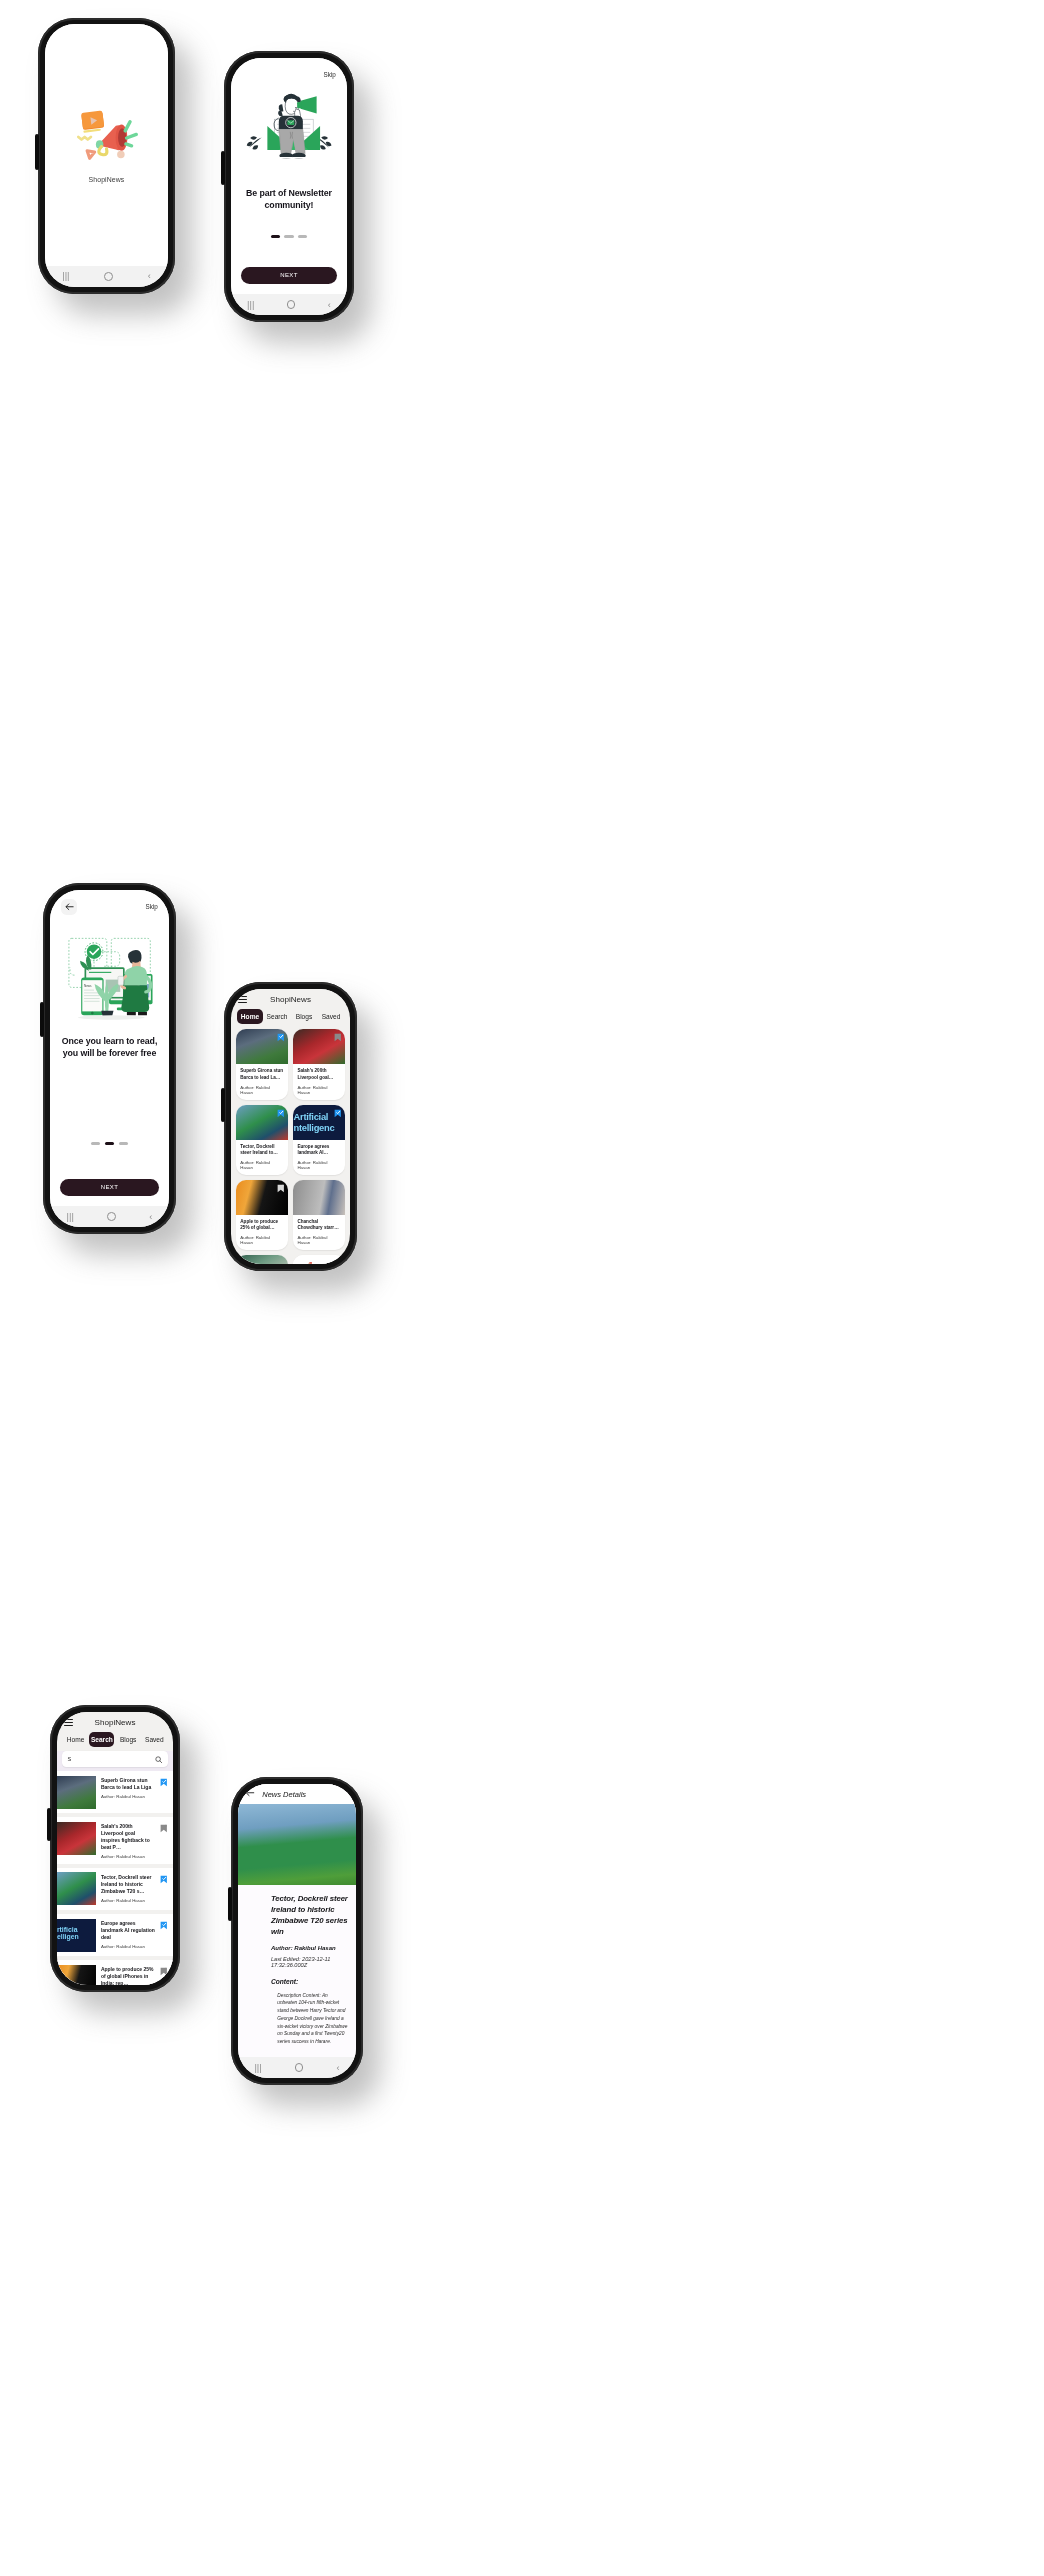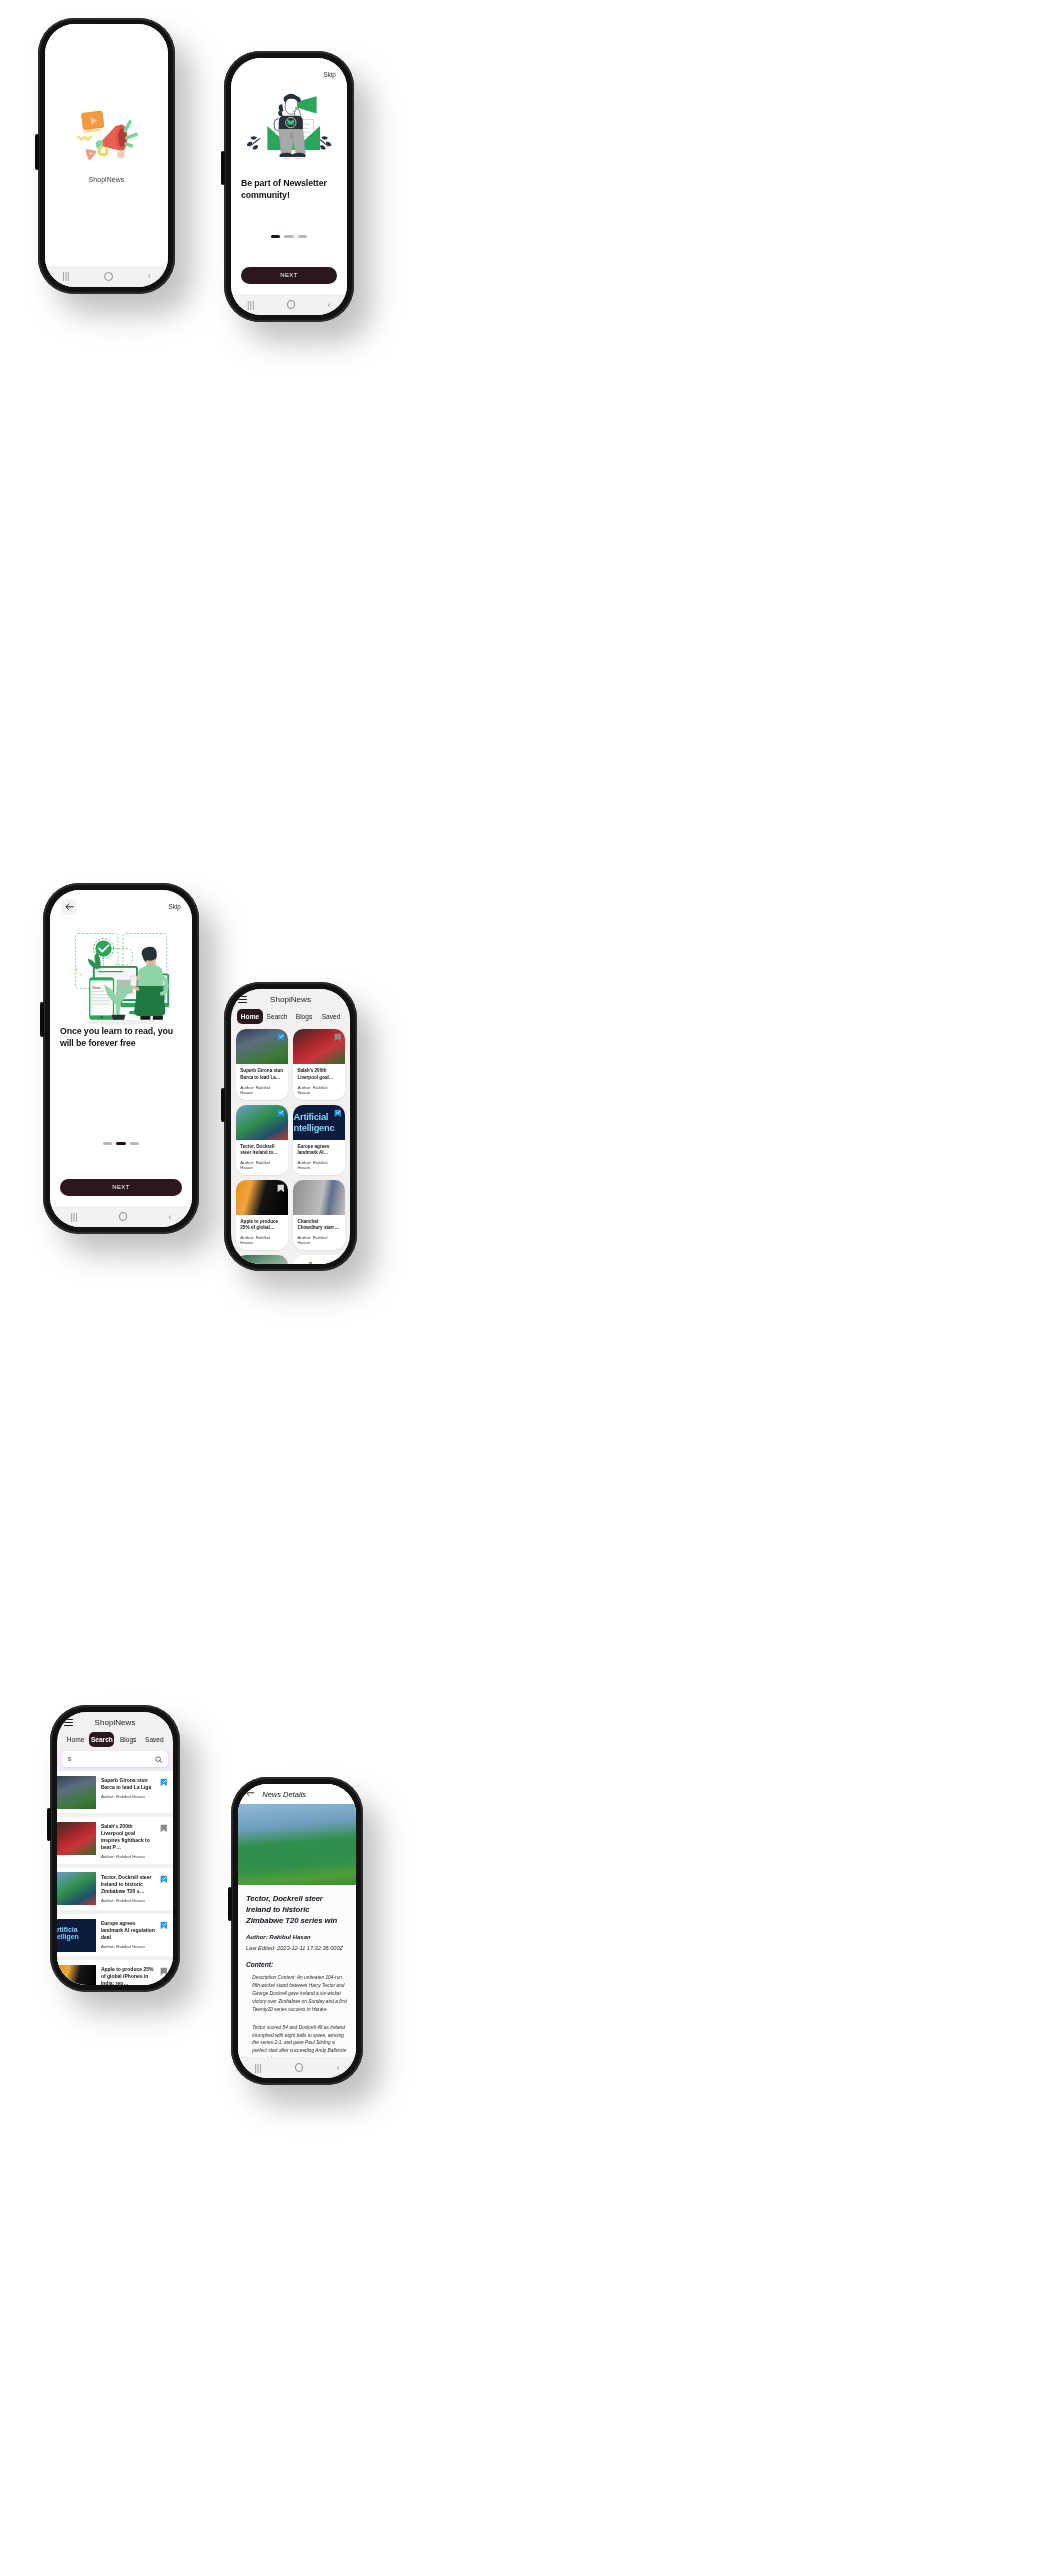--- a/index.html
+++ b/index.html
@@ -42,21 +42,21 @@
   
   .ob { flex: 1; display: flex; flex-direction: column; background: #fff; padding: 0 10px; }
   .ob-top { display: flex; align-items: center; justify-content: space-between; padding: 8.8px 1.3px 0; min-height: 25px; }
   .ob-back {
     width: 16.3px; height: 16.3px; border-radius: 5.6px; background: #f3f3f3;
     display: flex; align-items: center; justify-content: center; color: #111; font-size: 9.4px; line-height: 1;
   }
   .ob-skip { font-size: 6.3px; color: #2a2a2a; }
   .ob-art { flex: 0 0 auto; display: flex; align-items: center; justify-content: center; margin-top: 6.3px; }
   .ob-head {
-    margin-top: 0; font-size: 8.8px; font-weight: 700; color: #15131a;
+    margin-top: 10px; text-align: center; font-size: 8.8px; font-weight: 700; color: #15131a;
     line-height: 1.35; letter-spacing: -0.1px;
   }
   .dots { display: flex; gap: 4.4px; justify-content: center; align-items: center; }
   .dot { width: 9.4px; height: 3.1px; border-radius: 1.9px; background: #b8b8b8; }
   .dot.on { background: #1d1018; }
   .ob-spacer { flex: 1; }
   .btn-next {
     height: 17.5px; border-radius: 8.8px; background: #2a1720; color: #fff;
     display: flex; align-items: center; justify-content: center;
     font-size: 6px; letter-spacing: 0.4px; margin-bottom: 10px;
@@ -97,21 +97,21 @@
     display: -webkit-box; -webkit-line-clamp: 2; -webkit-box-orient: vertical; overflow: hidden; }
   .lrow .lauth { margin-top: 3.1px; font-size: 4.4px; color: #3d3d3d; }
   .lrow .lbm { width: 7.5px; height: 8.8px; flex: none; margin-top: 2.5px; }
 
   
   .det { flex: 1; display: flex; flex-direction: column; background: #fdfbfe; overflow: hidden; font-style: italic; }
   .detbar { background: #fff; display: flex; align-items: center; gap: 7.5px; padding: 5.6px 7.5px; }
   .detbar .arrow { font-size: 8.8px; color: #141414; line-height: 1; }
   .detbar .dt { font-size: 7.5px; color: #141414; }
   .dethero { height: 81px; background-size: cover; background-position: center; flex: none; }
-  .detbody { padding: 7.5px 8.1px 0; overflow: hidden; }
+  .detbody { padding: 7.5px 8.1px 0; overflow: hidden; margin-left: 25px; }
   .det-title { font-size: 7.8px; font-weight: 700; color: #141417; line-height: 1.42; letter-spacing: -0.1px; }
   .det-author { margin-top: 8.1px; font-size: 6px; font-weight: 700; color: #141417; }
   .det-edited { margin-top: 5px; font-size: 5.6px; color: #2d2d2d; }
   .det-h { margin-top: 9.4px; font-size: 6.6px; font-weight: 700; color: #141417; }
   .det-p { margin-top: 6.9px; margin-left: 6.3px; font-size: 4.8px; color: #2b2b2b; line-height: 1.62; }
   .det-p + .det-p { margin-top: 10.6px; }
 </style>
 </head>
 <body>
 
@@ -216,21 +216,21 @@
         <div class="btn-next">NEXT</div>
       </div>
       <div class="navbar">
         <span class="nb">|||</span>
         <span class="nb circ"></span>
         <span class="nb">‹</span>
       </div>
     </div>
   </div>
 
-  <div class="phone" style="left:43px;top:883px;width:156px;height:351px;">
+  <div class="phone" style="left:43px;top:883px;width:133px;height:351px;">
     <div class="body"></div>
     <div class="sidebtn" style="top:119px;height:35px;"></div>
     <div class="screen">
       <div class="ob">
         <div class="ob-top">
           <span class="ob-back">
             <svg width="8.8" height="7.5" viewBox="0 0 14 12">
               <path d="M13 6 H2 M6 1.5 L1.5 6 L6 10.5" stroke="#111" stroke-width="1.4" fill="none" stroke-linecap="round" stroke-linejoin="round"></path>
             </svg>
           </span>

